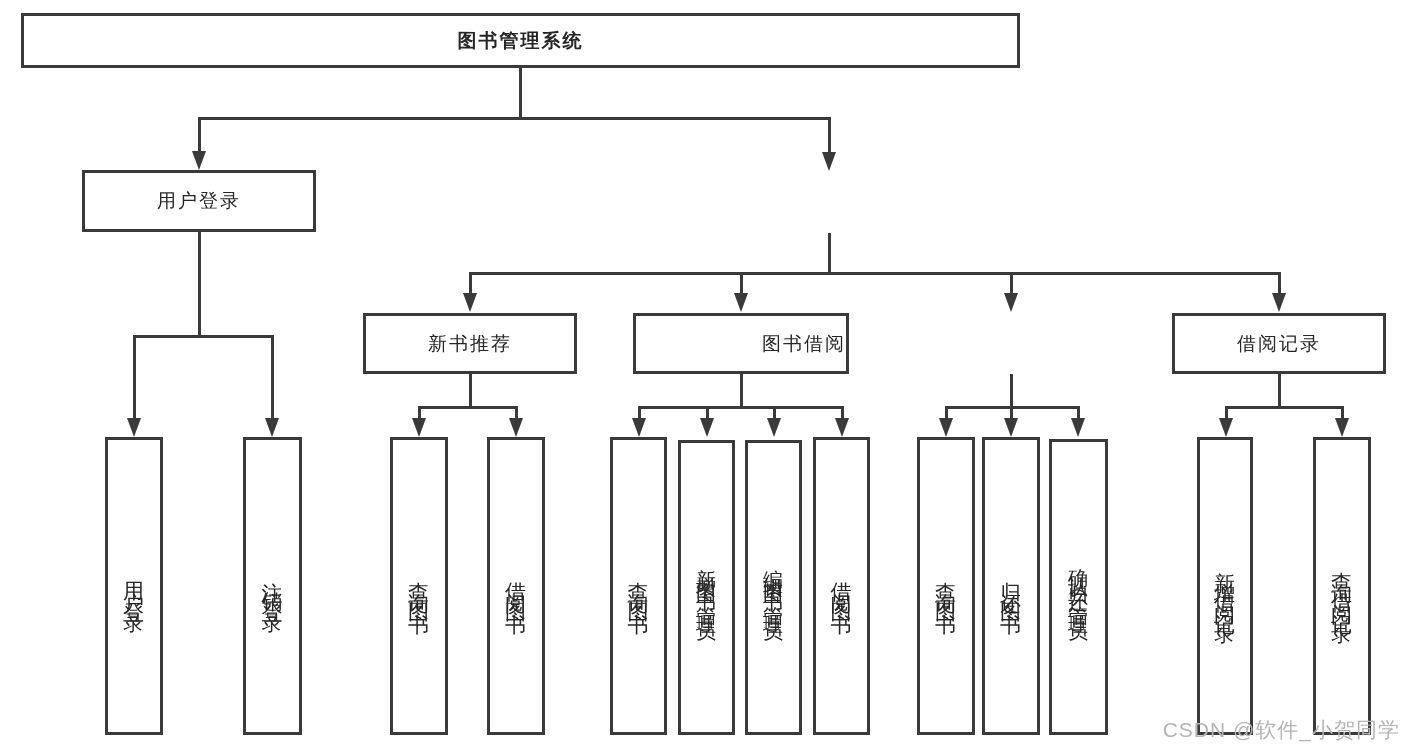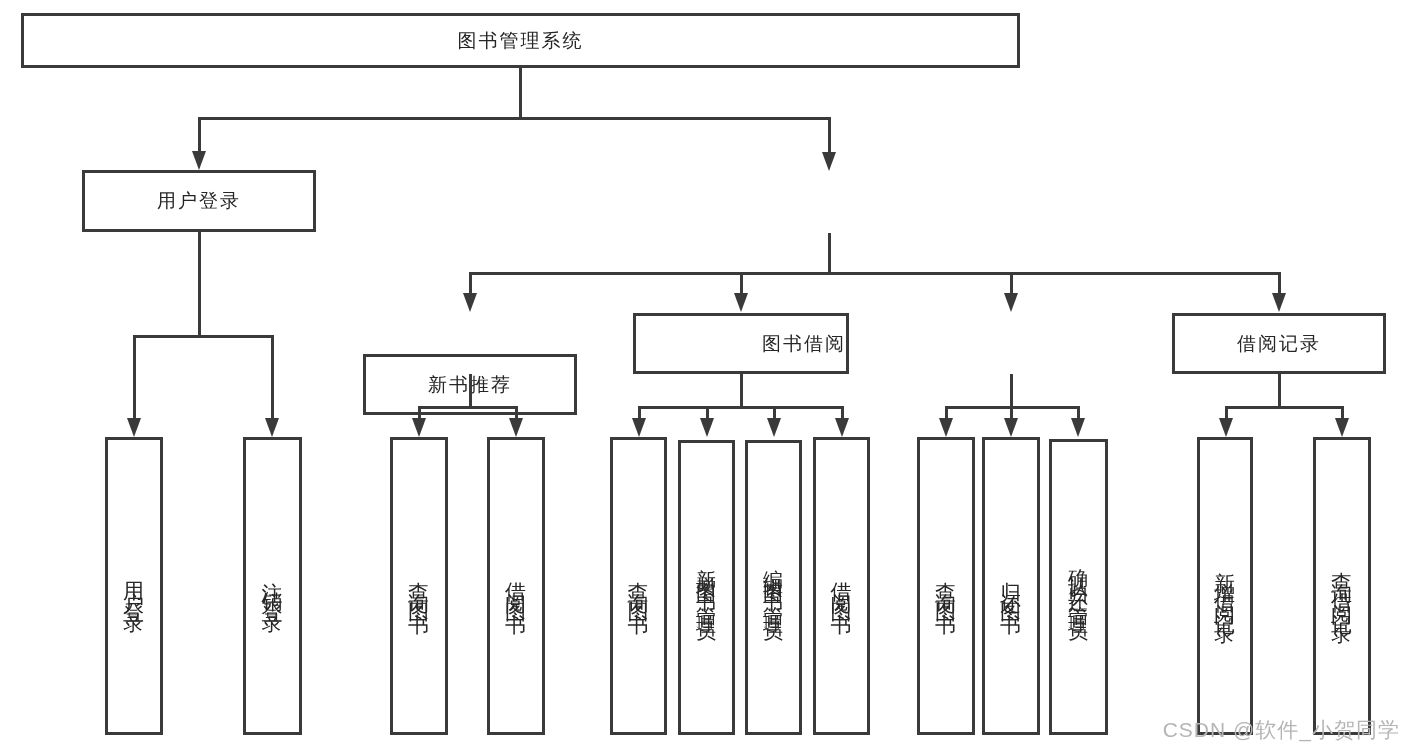--- a/index.html
+++ b/index.html
@@ -48,21 +48,21 @@
     color: #b5b5b5;
     letter-spacing: 1px;
     white-space: nowrap;
   }
 </style>
 </head>
 <body>
 
 <div id="canvas">
 
-  <div class="box hbox" style="left:21px; top:13px; width:999px; height:55px;">
+  <div class="box hbox" style="left:21px; top:13px; width:999px; height:55px;font-weight:bold;">
     <span>图书管理系统</span>
   </div>
 
   <div class="vline" style="left:519px; top:68px; height:49px;"></div>
   <div class="hline" style="left:198px; top:117px; width:633px;"></div>
   <div class="vline" style="left:198px; top:117px; height:35px;"></div>
   <div class="arrow" style="left:192px; top:151px;"></div>
   <div class="vline" style="left:828px; top:117px; height:36px;"></div>
   <div class="arrow" style="left:822px; top:152px;"></div>
 
@@ -81,21 +81,21 @@
   <div class="hline" style="left:469px; top:272px; width:812px;"></div>
   <div class="vline" style="left:469px; top:272px; height:22px;"></div>
   <div class="arrow" style="left:463px; top:293px;"></div>
   <div class="vline" style="left:740px; top:272px; height:22px;"></div>
   <div class="arrow" style="left:734px; top:293px;"></div>
   <div class="vline" style="left:1010px; top:272px; height:22px;"></div>
   <div class="arrow" style="left:1004px; top:293px;"></div>
   <div class="vline" style="left:1278px; top:272px; height:22px;"></div>
   <div class="arrow" style="left:1272px; top:293px;"></div>
 
-  <div class="box hbox" style="left:363px; top:313px; width:214px; height:61px;margin-top:41px;">
+  <div class="box hbox" style="left:363px; top:313px; width:214px; height:61px;">
     <span>新书推荐</span>
   </div>
   <div class="box hbox" style="left:633px; top:313px; width:216px; height:61px;justify-content:flex-end;">
     <span>图书借阅</span>
   </div>
   <div class="box hbox" style="left:1172px; top:313px; width:214px; height:61px;">
     <span>借阅记录</span>
   </div>
 
   <div class="vline" style="left:469px; top:374px; height:32px;"></div>

